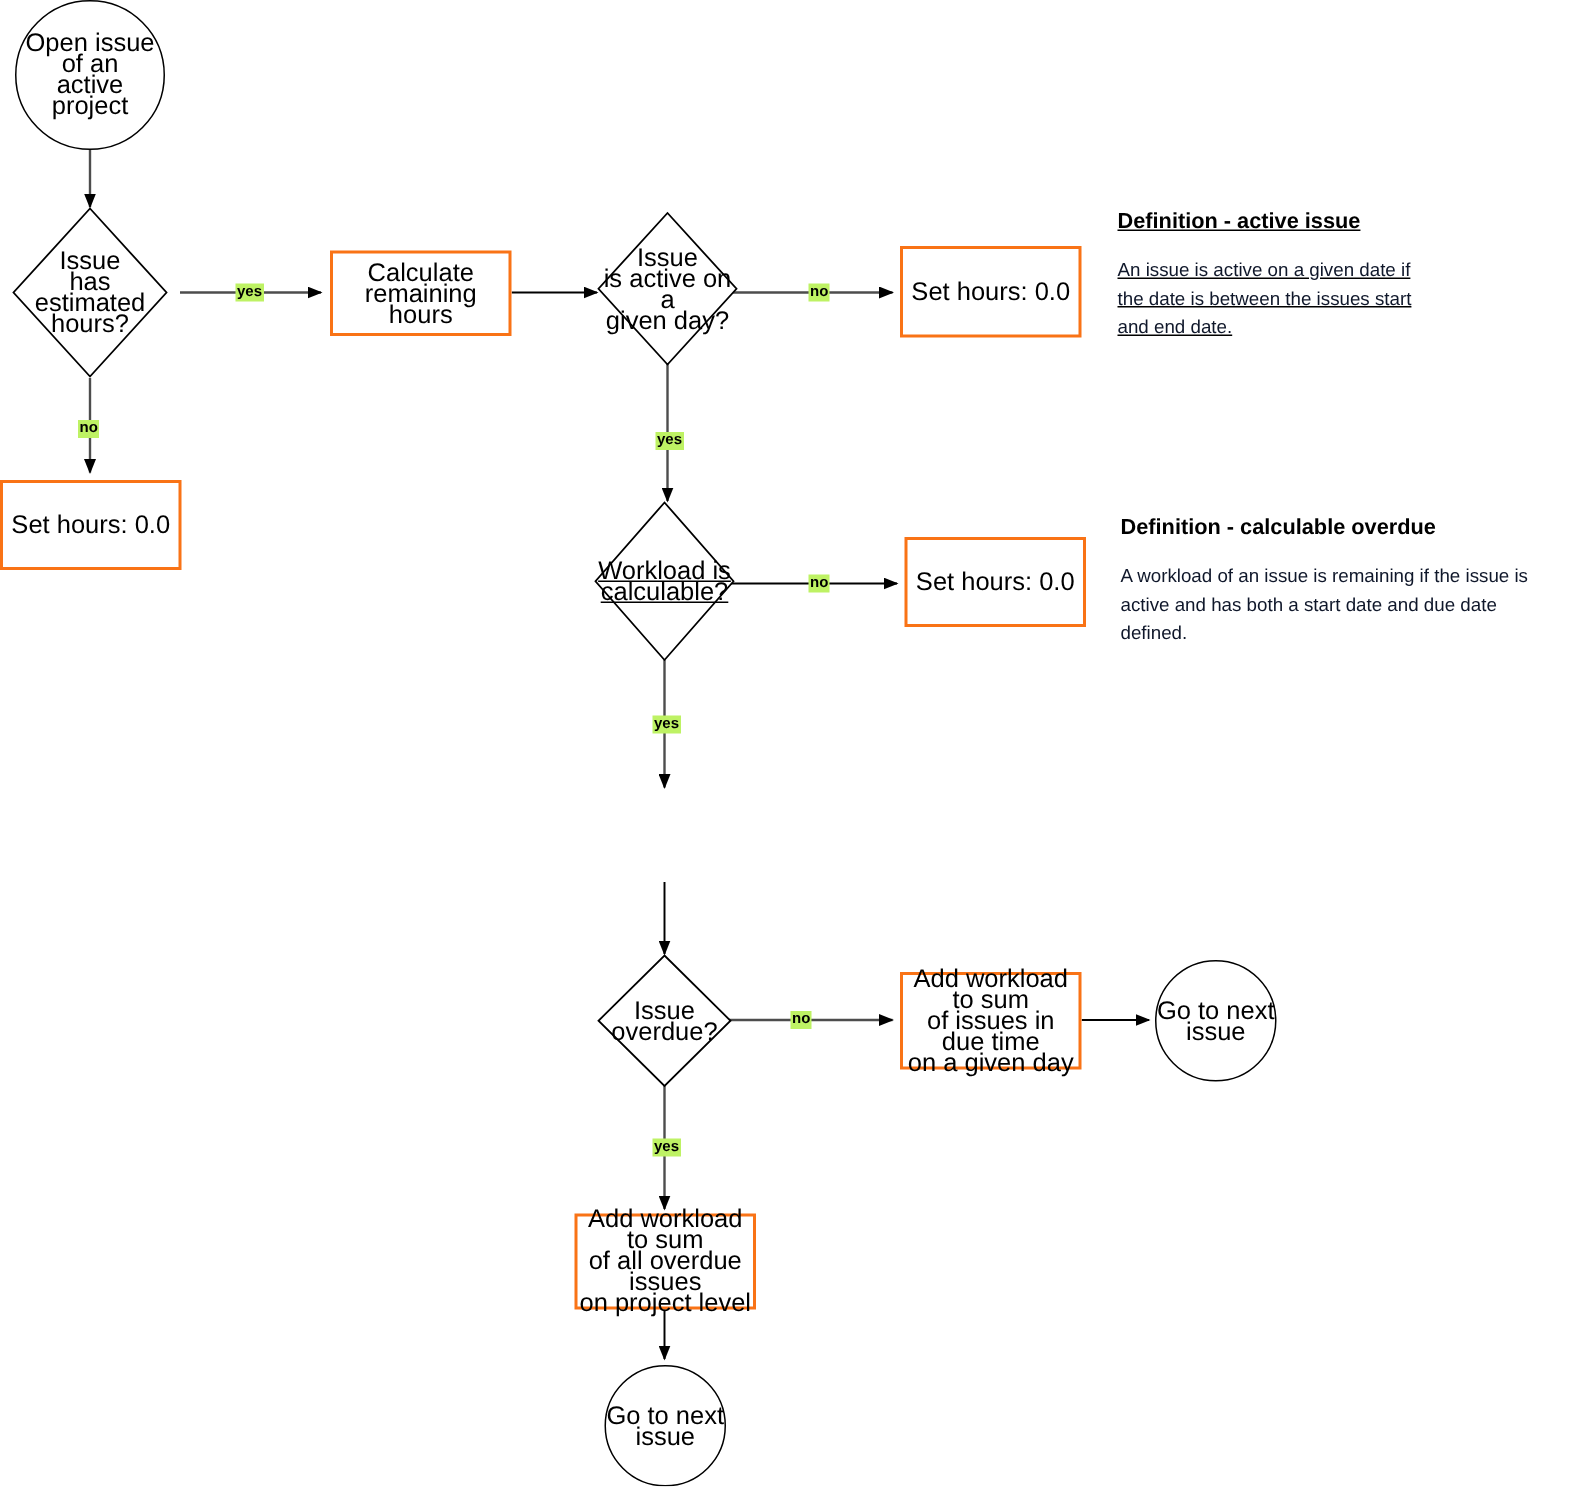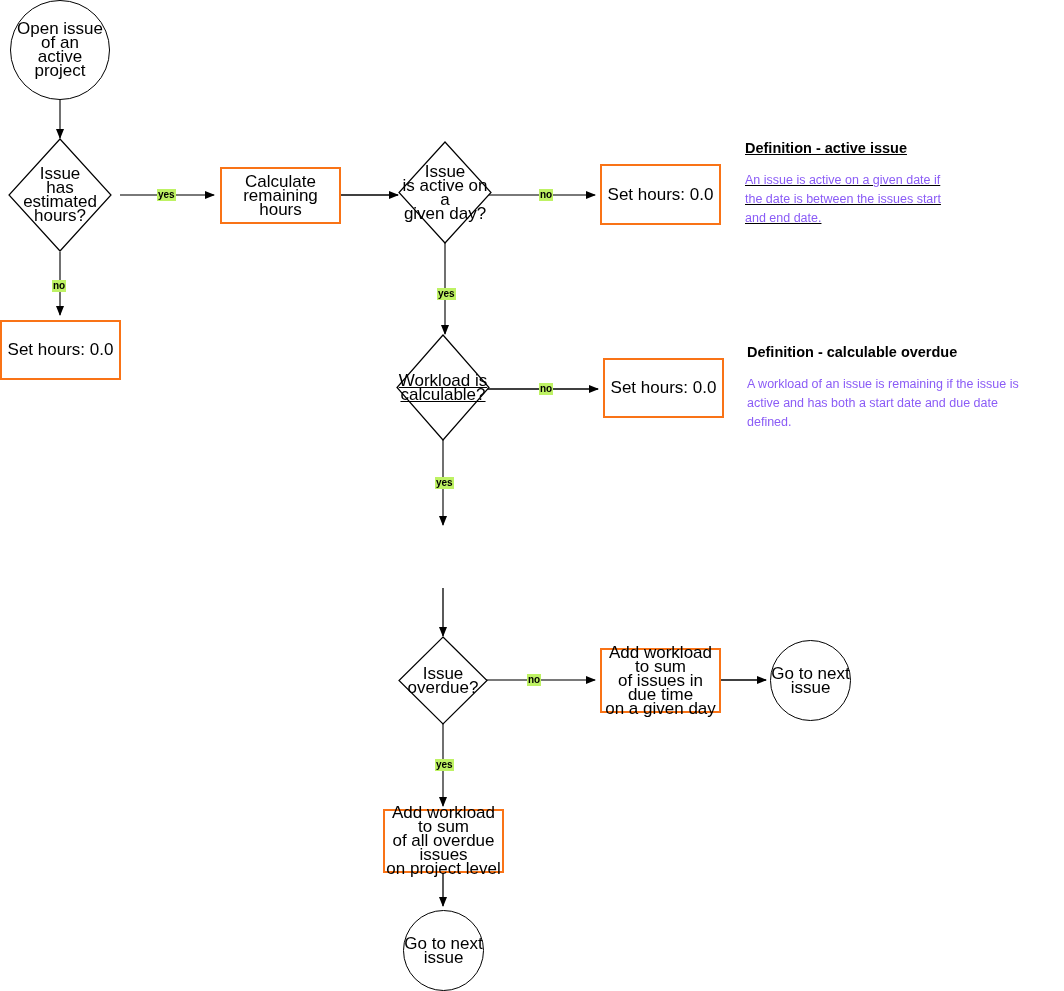--- a/index.html
+++ b/index.html
@@ -76,21 +76,21 @@
   }
   .note-title {
     font-size: 14.5px;
     font-weight: bold;
     color: #000000;
     line-height: 18px;
     margin: 0 0 14px 0;
   }
   .note-body {
     font-size: 12.5px;
-    color: #8b5cf6;
+    color: #0f172a;
     line-height: 19px;
     margin: 0;
     white-space: pre-line;
   }
 </style>
 </head>
 <body>
 
 <div id="canvas">
 

